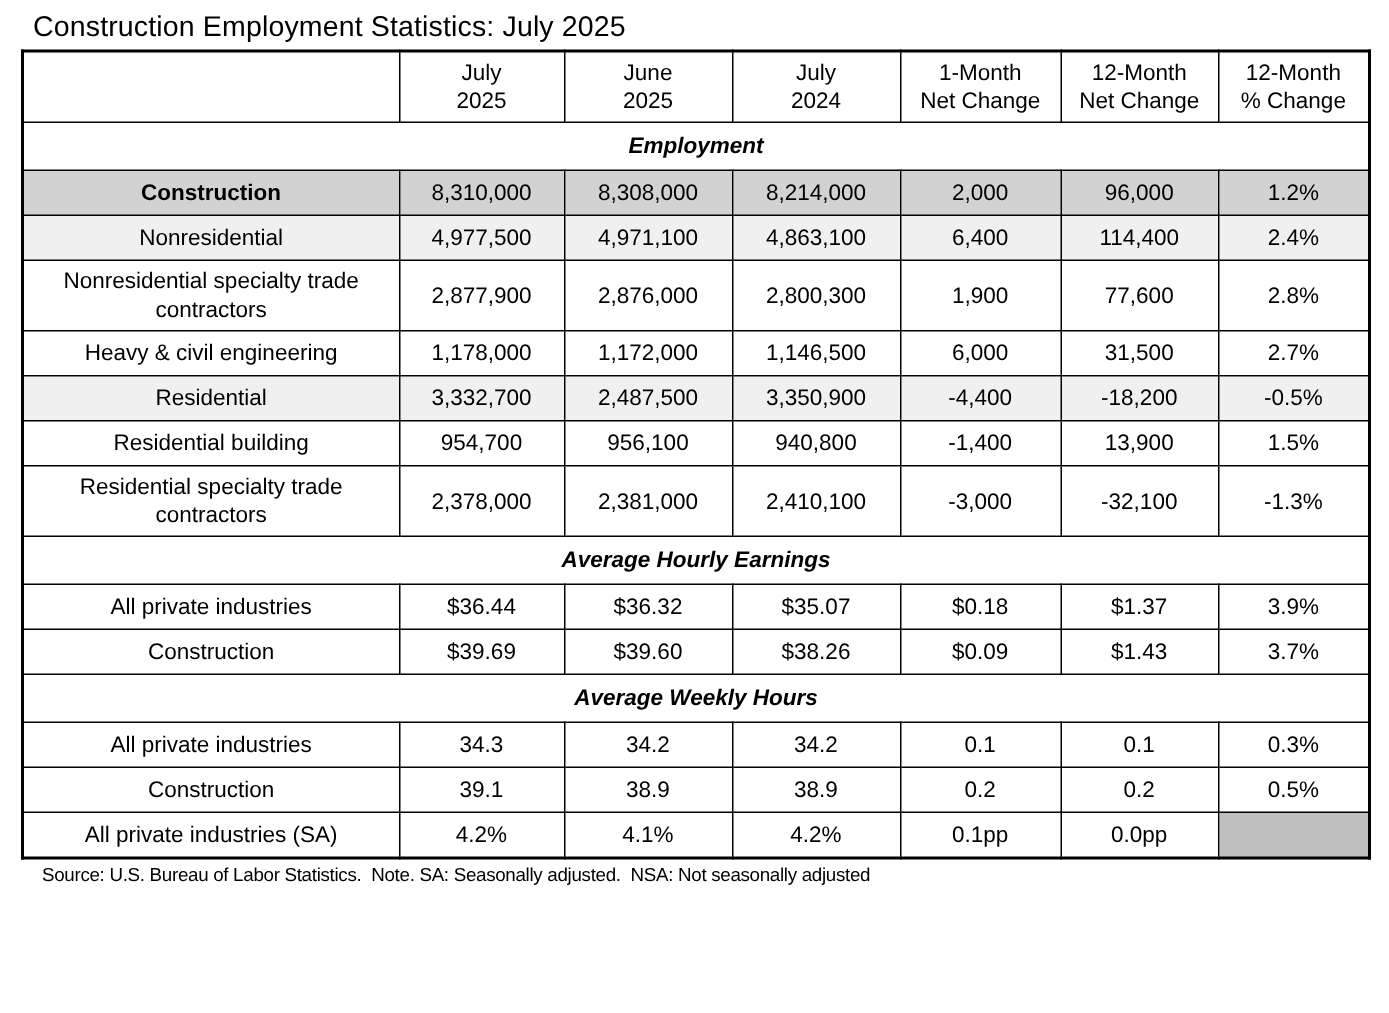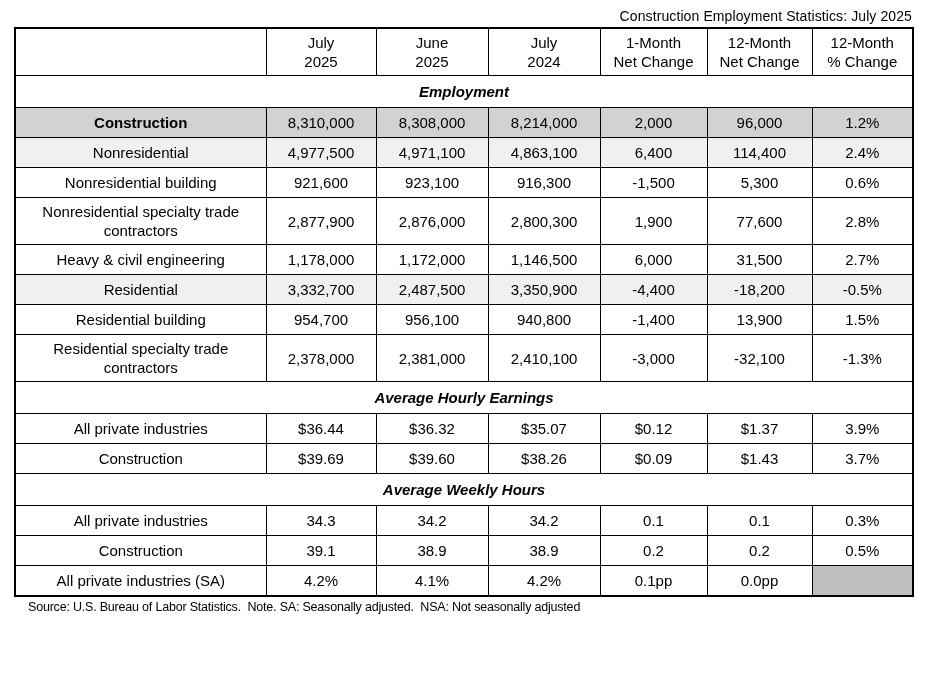--- a/index.html
+++ b/index.html
@@ -13,25 +13,24 @@
   html, body {
     margin: 0; padding: 0;
     background: #ffffff;
     width: 926px; height: 675px;
     font-family: "Liberation Sans", sans-serif;
     color: var(--text-color);
     overflow: hidden;
   }
   .page { padding: 6px 14px 0 14px; }
   .doc-title {
-    font-size: 14px;
+    font-size: 19px;
     font-weight: 400;
-    margin: 2px 0 3px 30px;
+    margin: 2px 0 3px 8px;
     letter-spacing: 0.1px;
-    text-align: right;
   }
   table.stats {
     border-collapse: collapse;
     table-layout: fixed;
     width: 898px;
     border: 2px solid var(--border-color);
   }
   table.stats th, table.stats td {
     border: 1px solid var(--border-color);
     font-size: 15px;
@@ -130,29 +129,20 @@
         <tr class="subtotal">
           <td class="label">Nonresidential</td>
           <td>4,977,500</td>
           <td>4,971,100</td>
           <td>4,863,100</td>
           <td>6,400</td>
           <td>114,400</td>
           <td>2.4%</td>
         </tr>
         <tr>
-          <td class="label">Nonresidential building</td>
-          <td>921,600</td>
-          <td>923,100</td>
-          <td>916,300</td>
-          <td>-1,500</td>
-          <td>5,300</td>
-          <td>0.6%</td>
-        </tr>
-        <tr>
           <td class="label">Nonresidential specialty trade contractors</td>
           <td>2,877,900</td>
           <td>2,876,000</td>
           <td>2,800,300</td>
           <td>1,900</td>
           <td>77,600</td>
           <td>2.8%</td>
         </tr>
         <tr>
           <td class="label">Heavy &amp; civil engineering</td>
@@ -191,21 +181,21 @@
           <td>-1.3%</td>
         </tr>
         <tr class="section-row">
           <td colspan="7">Average Hourly Earnings</td>
         </tr>
         <tr>
           <td class="label">All private industries</td>
           <td>$36.44</td>
           <td>$36.32</td>
           <td>$35.07</td>
-          <td>$0.12</td>
+          <td>$0.18</td>
           <td>$1.37</td>
           <td>3.9%</td>
         </tr>
         <tr>
           <td class="label">Construction</td>
           <td>$39.69</td>
           <td>$39.60</td>
           <td>$38.26</td>
           <td>$0.09</td>
           <td>$1.43</td>

